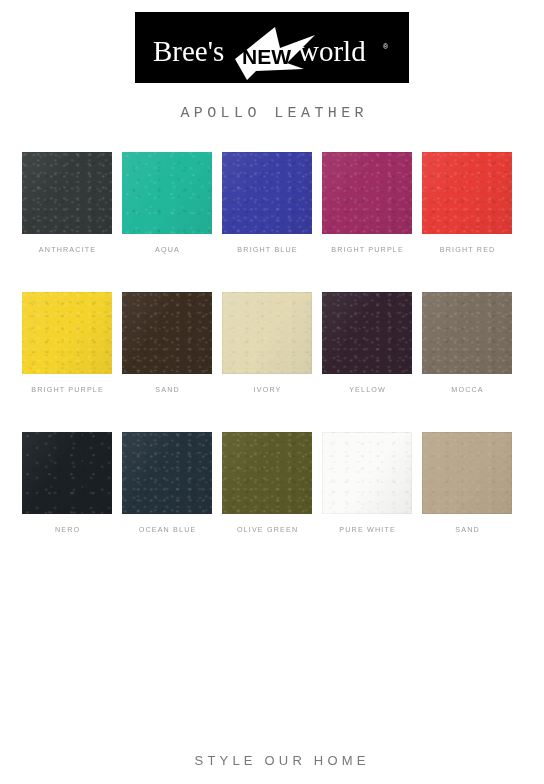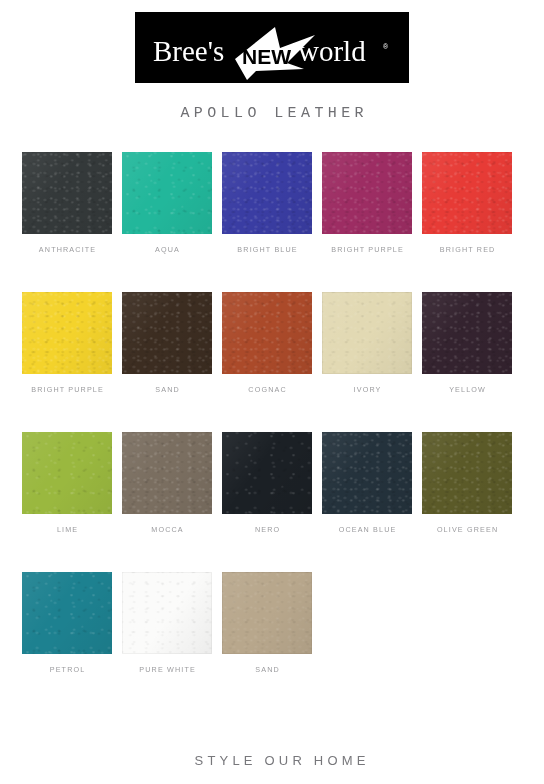--- a/index.html
+++ b/index.html
@@ -173,56 +173,44 @@
     </div>
     <div class="cell">
       <div class="swatch" style="background: rgb(244, 211, 43);"></div>
       <div class="label">BRIGHT PURPLE</div>
     </div>
     <div class="cell">
       <div class="swatch" style="background: rgb(60, 45, 33);"></div>
       <div class="label">SAND</div>
     </div>
     <div class="cell">
-      <div class="swatch" style="background: rgb(171, 74, 42);"></div>
-      <div class="label">COGNAC</div>
-    </div>
-    <div class="cell">
       <div class="swatch light" style="background: rgb(226, 217, 179);"></div>
       <div class="label">IVORY</div>
     </div>
     <div class="cell">
       <div class="swatch" style="background: rgb(52, 35, 47);"></div>
       <div class="label">YELLOW</div>
     </div>
     <div class="cell">
-      <div class="swatch coarse" style="background: rgb(154, 184, 63);"></div>
-      <div class="label">LIME</div>
-    </div>
-    <div class="cell">
       <div class="swatch" style="background: rgb(122, 110, 96);"></div>
       <div class="label">MOCCA</div>
     </div>
     <div class="cell">
       <div class="swatch coarse" style="background: rgb(27, 32, 37);"></div>
       <div class="label">NERO</div>
     </div>
     <div class="cell">
       <div class="swatch" style="background: rgb(36, 50, 60);"></div>
       <div class="label">OCEAN BLUE</div>
     </div>
     <div class="cell">
       <div class="swatch" style="background: rgb(91, 90, 40);"></div>
       <div class="label">OLIVE GREEN</div>
     </div>
     <div class="cell">
-      <div class="swatch coarse" style="background: rgb(29, 129, 144);"></div>
-      <div class="label">PETROL</div>
-    </div>
-    <div class="cell">
       <div class="swatch light" style="background: rgb(251, 251, 250);"></div>
       <div class="label">PURE WHITE</div>
     </div>
     <div class="cell">
       <div class="swatch light" style="background: rgb(184, 167, 140);"></div>
       <div class="label">SAND</div>
     </div>
   </div>
 
 <div class="footer">STYLE OUR HOME</div>

